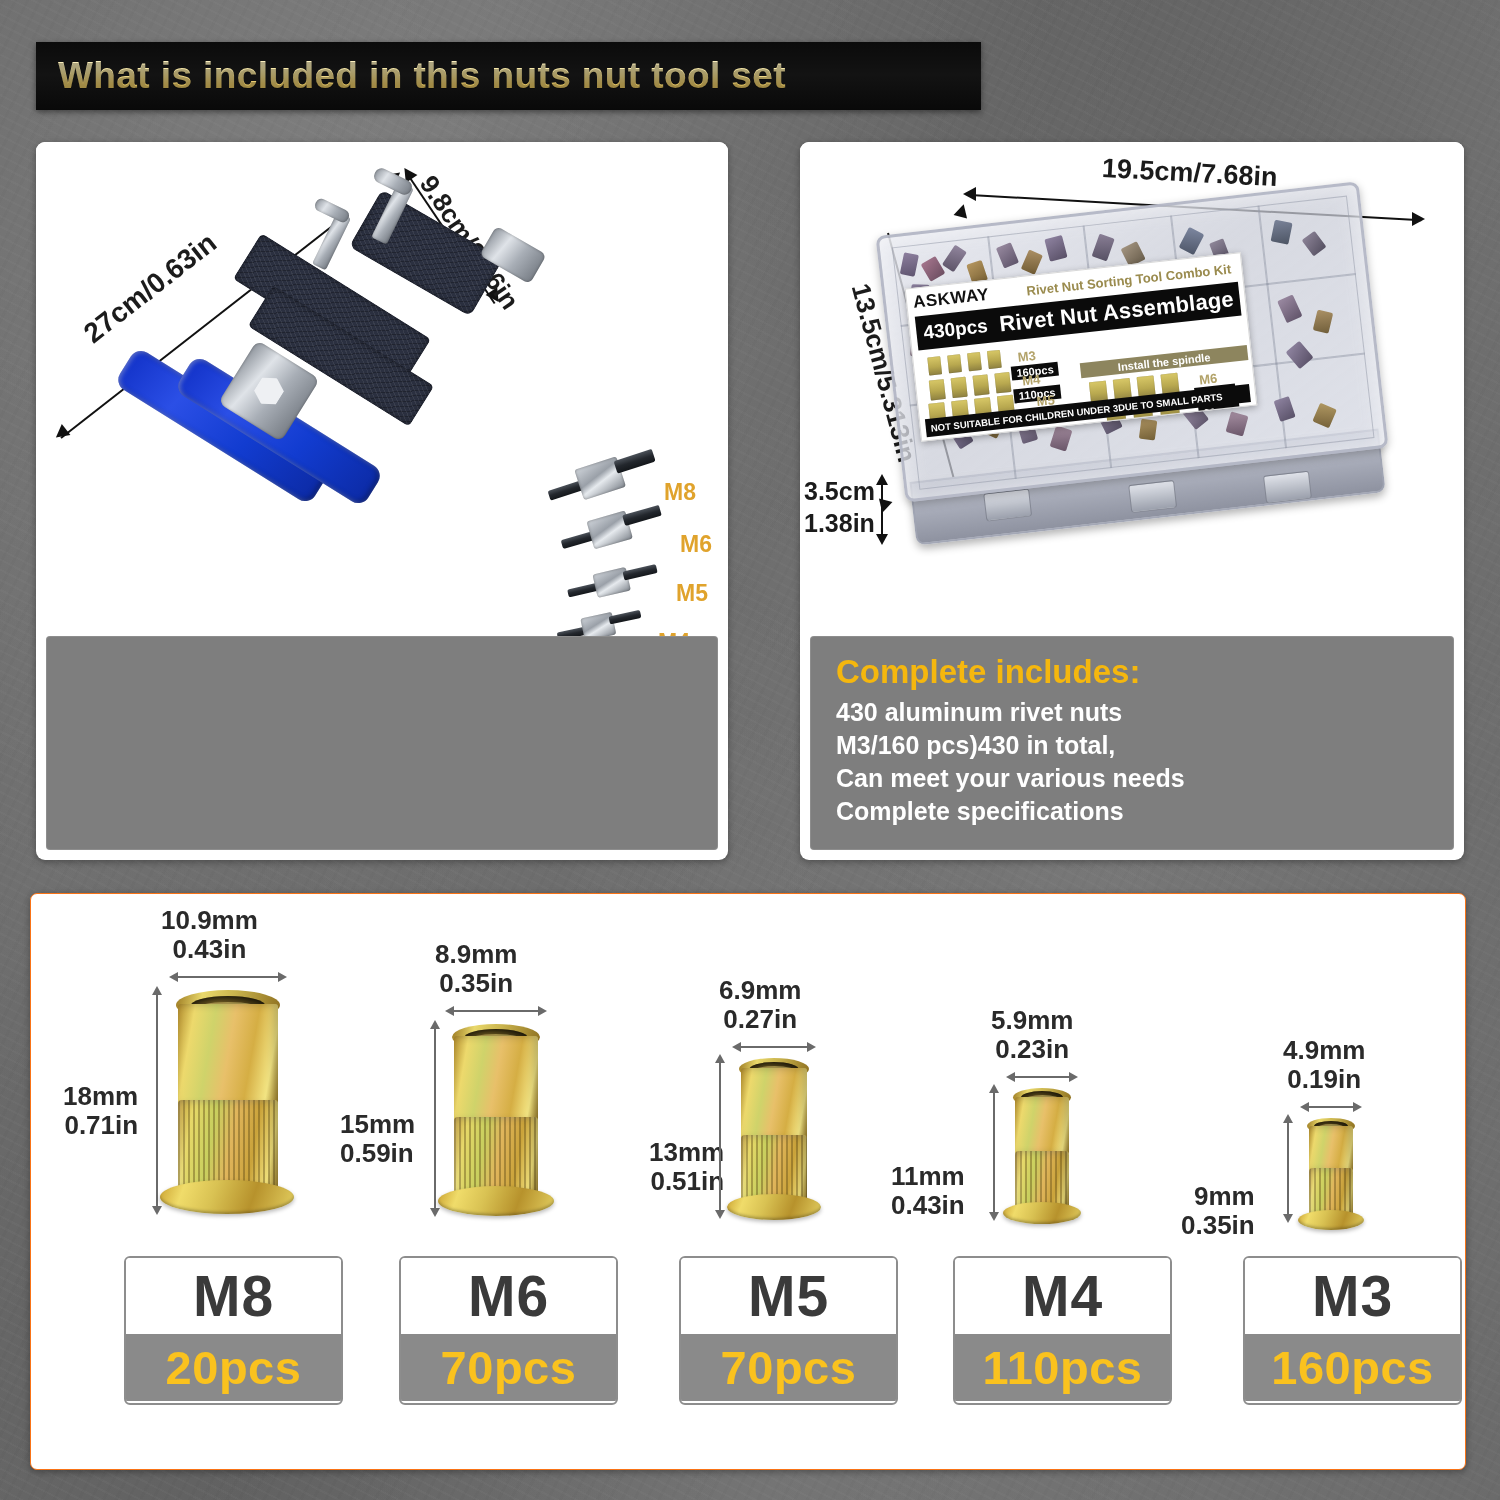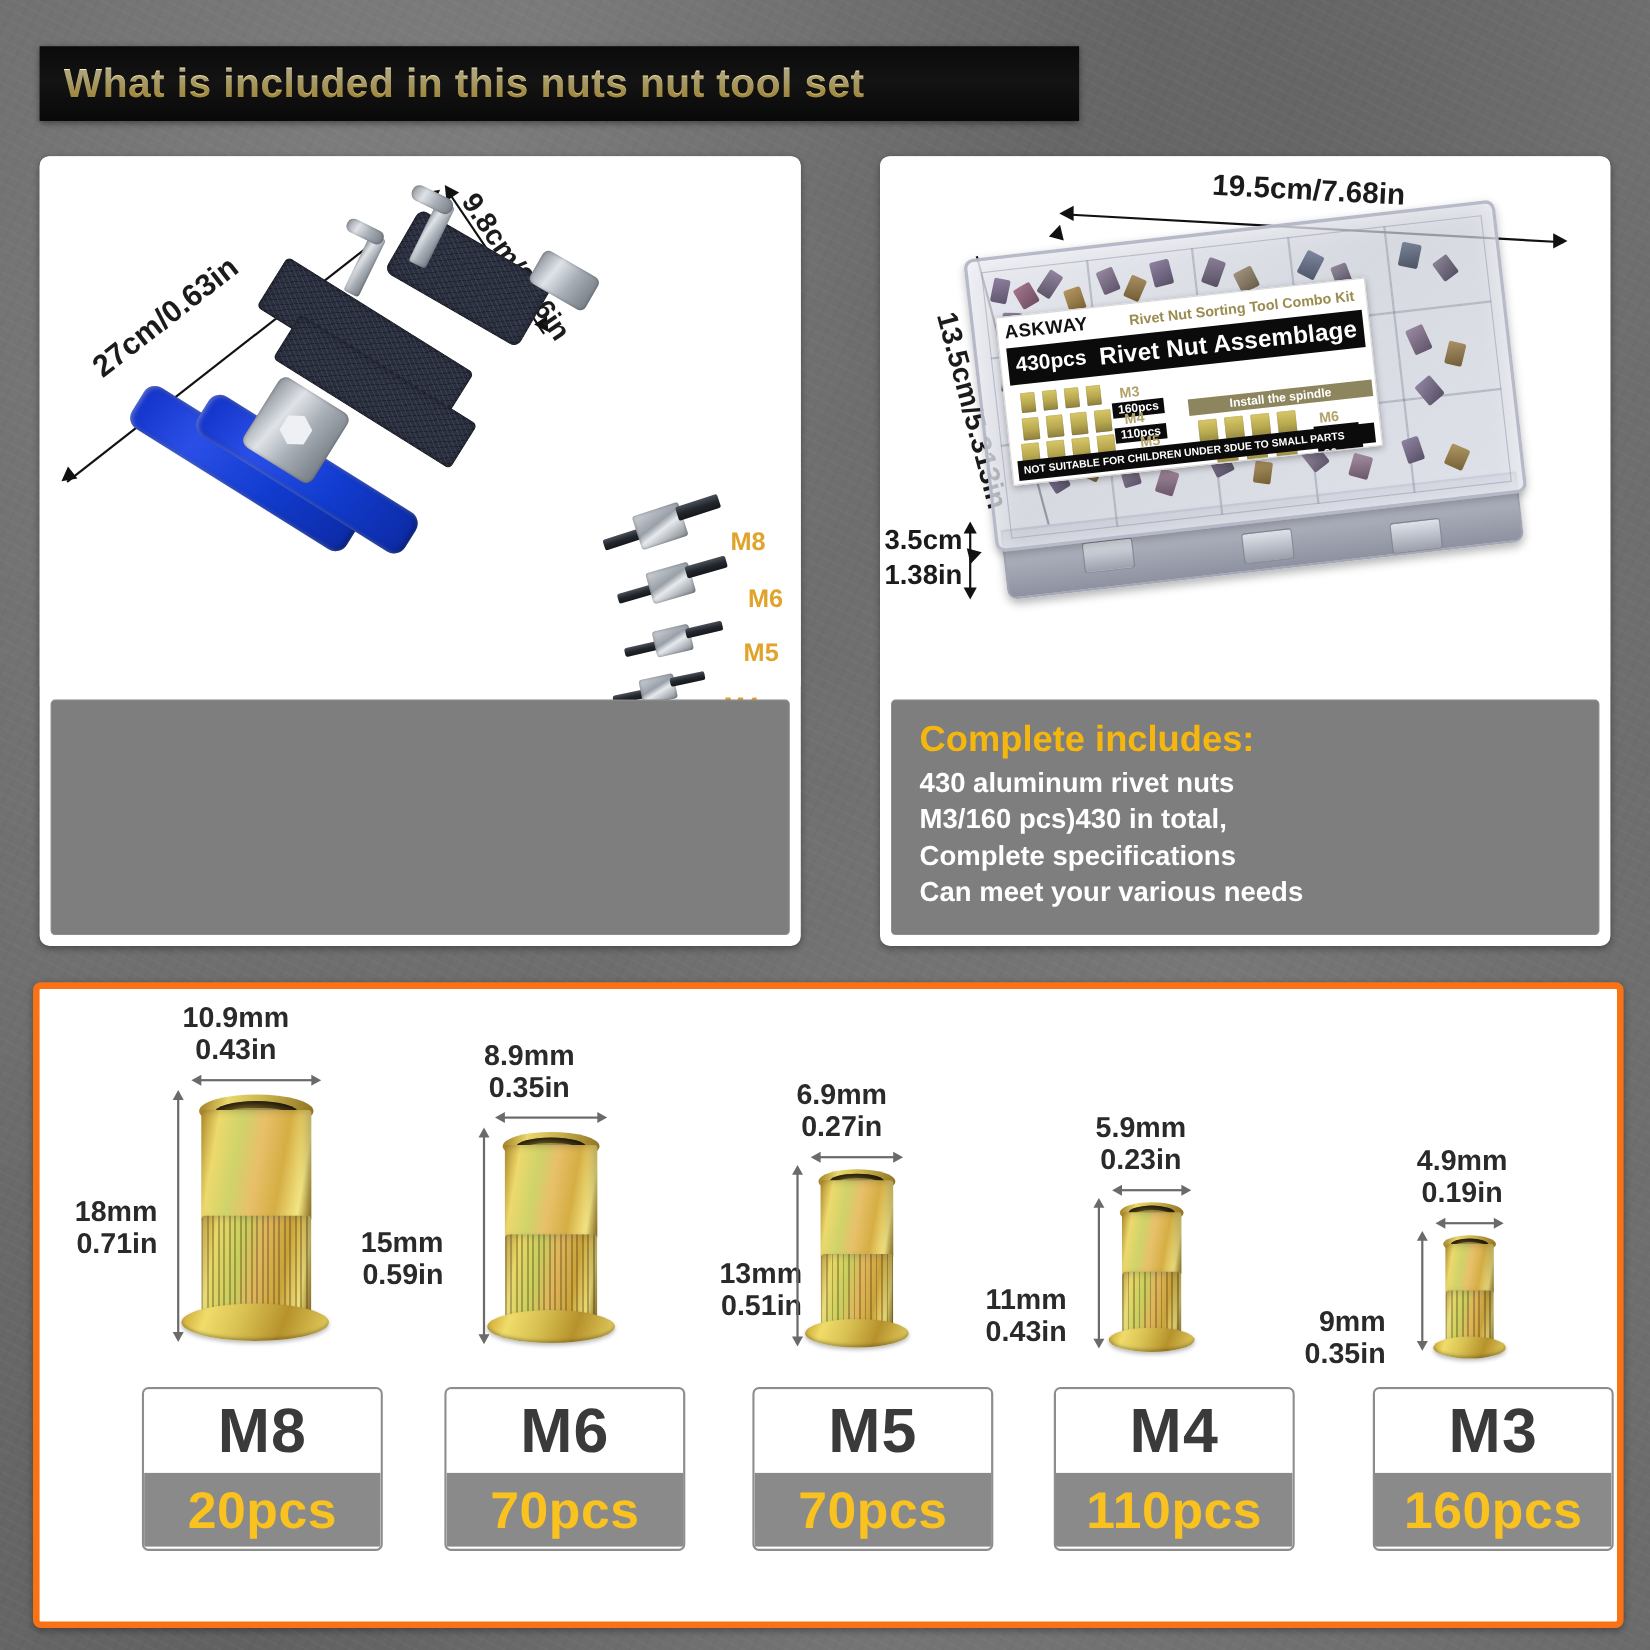--- a/index.html
+++ b/index.html
@@ -45,21 +45,21 @@
 
   
   .panel{
     position:absolute;background:#ffffff;border-radius:9px;
     box-shadow:0 2px 7px rgba(0,0,0,.33);
     overflow:hidden;
   }
   #panel-tool{left:36px;top:142px;width:692px;height:718px;}
   #panel-box {left:800px;top:142px;width:664px;height:718px;}
   #panel-sizes{left:30px;top:893px;width:1434px;height:575px;
-               border:6px solid #f97316;border-radius:7px;}
+               border:1px solid #f97316;border-radius:7px;}
 
   .stage{position:absolute;left:0;top:0;right:0;background:#fff;}
   #panel-tool .stage{height:482px;}
   #panel-box  .stage{height:482px;}
 
   
   .caption{
     position:absolute;left:10px;right:10px;bottom:10px;
     background:#7e7e7e;border-radius:4px;
     box-shadow:inset 0 0 0 1px rgba(255,255,255,.12);
@@ -427,22 +427,22 @@
 
         <div class="lbl-warn">NOT SUITABLE FOR CHILDREN UNDER 3DUE TO SMALL PARTS</div>
       </div>
     </div>
   </div>
 
   <div class="caption">
     <div id="cap-box-title" class="cap-gold">Complete includes:</div>
     <div class="cap-box-line">430 aluminum rivet nuts</div>
     <div class="cap-box-line">M3/160 pcs)430 in total,</div>
+    <div class="cap-box-line">Can meet your various needs</div>
     <div class="cap-box-line">Complete specifications</div>
-    <div class="cap-box-line">Can meet your various needs</div>
   </div>
 </div>
 
 <div class="panel" id="panel-sizes">
 
   <div class="nutcol" style="left:0;width:290px;">
     <div class="dimtxt" style="left:130px;top:12px;font-size:26px;">
       <span>10.9mm</span><br>
       <span>0.43in</span>
     </div>
@@ -479,21 +479,21 @@
 
   <div class="nutcol" style="left:280px;width:285px;">
     <div class="dimtxt" style="left:124px;top:46px;font-size:26px;">
       <span>8.9mm</span><br>
       <span>0.35in</span>
     </div>
     <div class="hline" style="left:141px;top:116px;width:88px;"></div>
     <div class="ahead-lf" style="left:134px;top:112px;"></div>
     <div class="ahead-rt" style="left:227px;top:112px;"></div>
 
-    <div class="dimtxt" style="left:12px;top:216px;font-size:26px;text-align:right;">
+    <div class="dimtxt" style="left:29px;top:216px;font-size:26px;text-align:left;">
       <span>15mm</span><br>
       <span>0.59in</span>
     </div>
     <div class="vline" style="left:123px;top:132px;height:188px;"></div>
     <div class="ahead-up" style="left:119px;top:126px;"></div>
     <div class="ahead-dn" style="left:119px;top:314px;"></div>
 
     <div class="rivetnut" style="left:141px;top:130px;">
       <div class="rn-rim" style="left:0;top:0;width:88px;height:26px;"></div>
       <div class="rn-hole" style="left:12px;top:5px;width:64px;height:18px;"></div>

